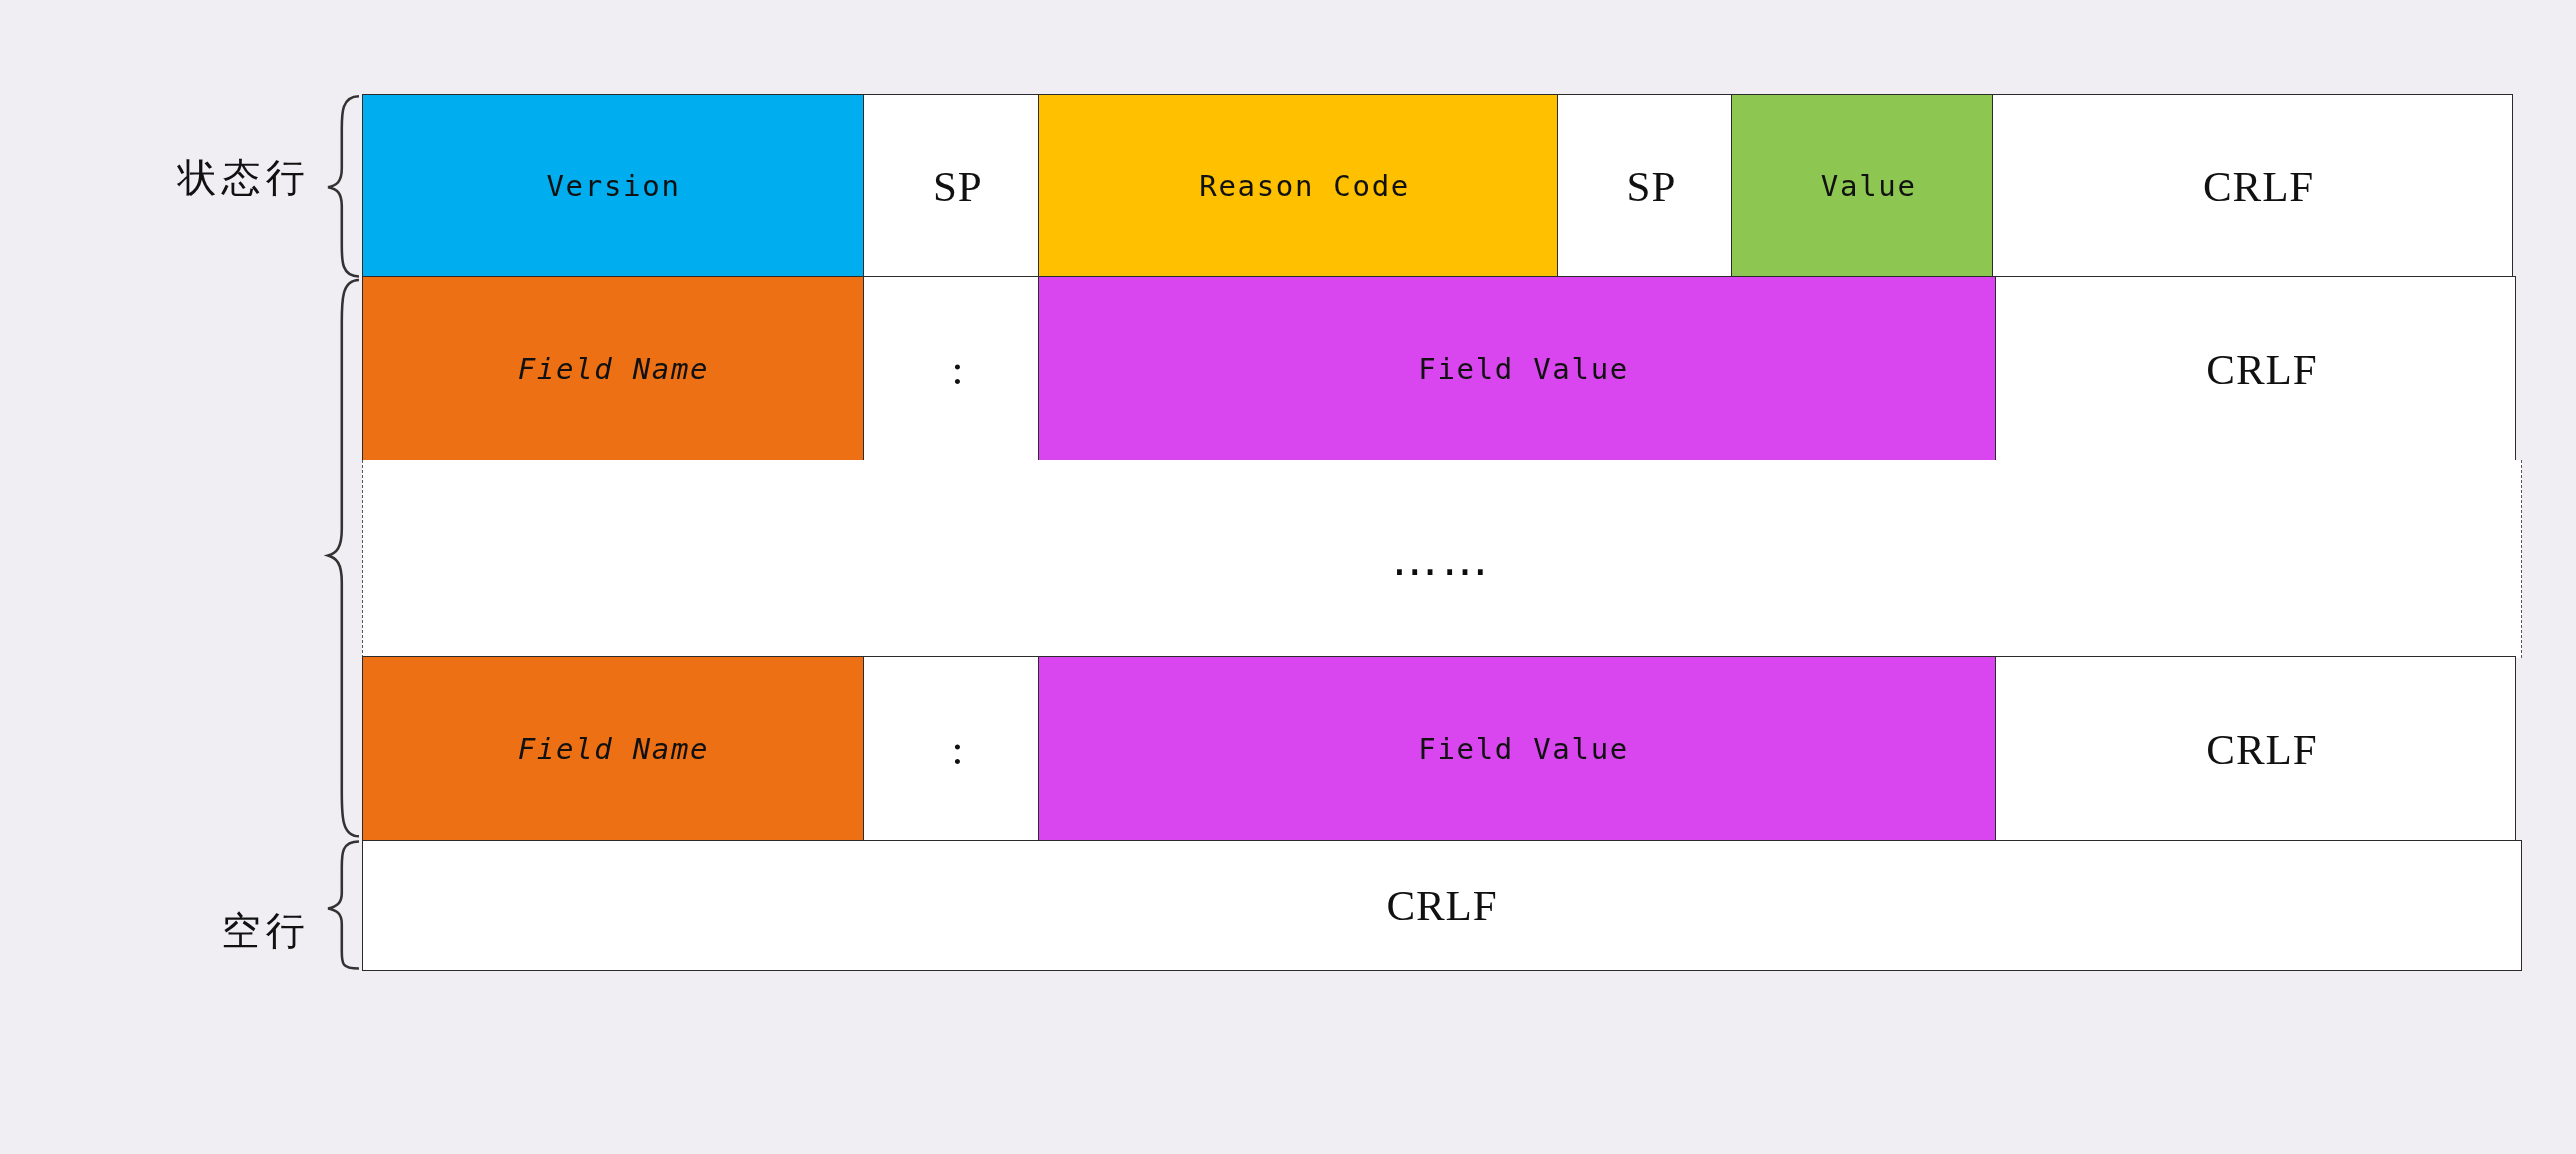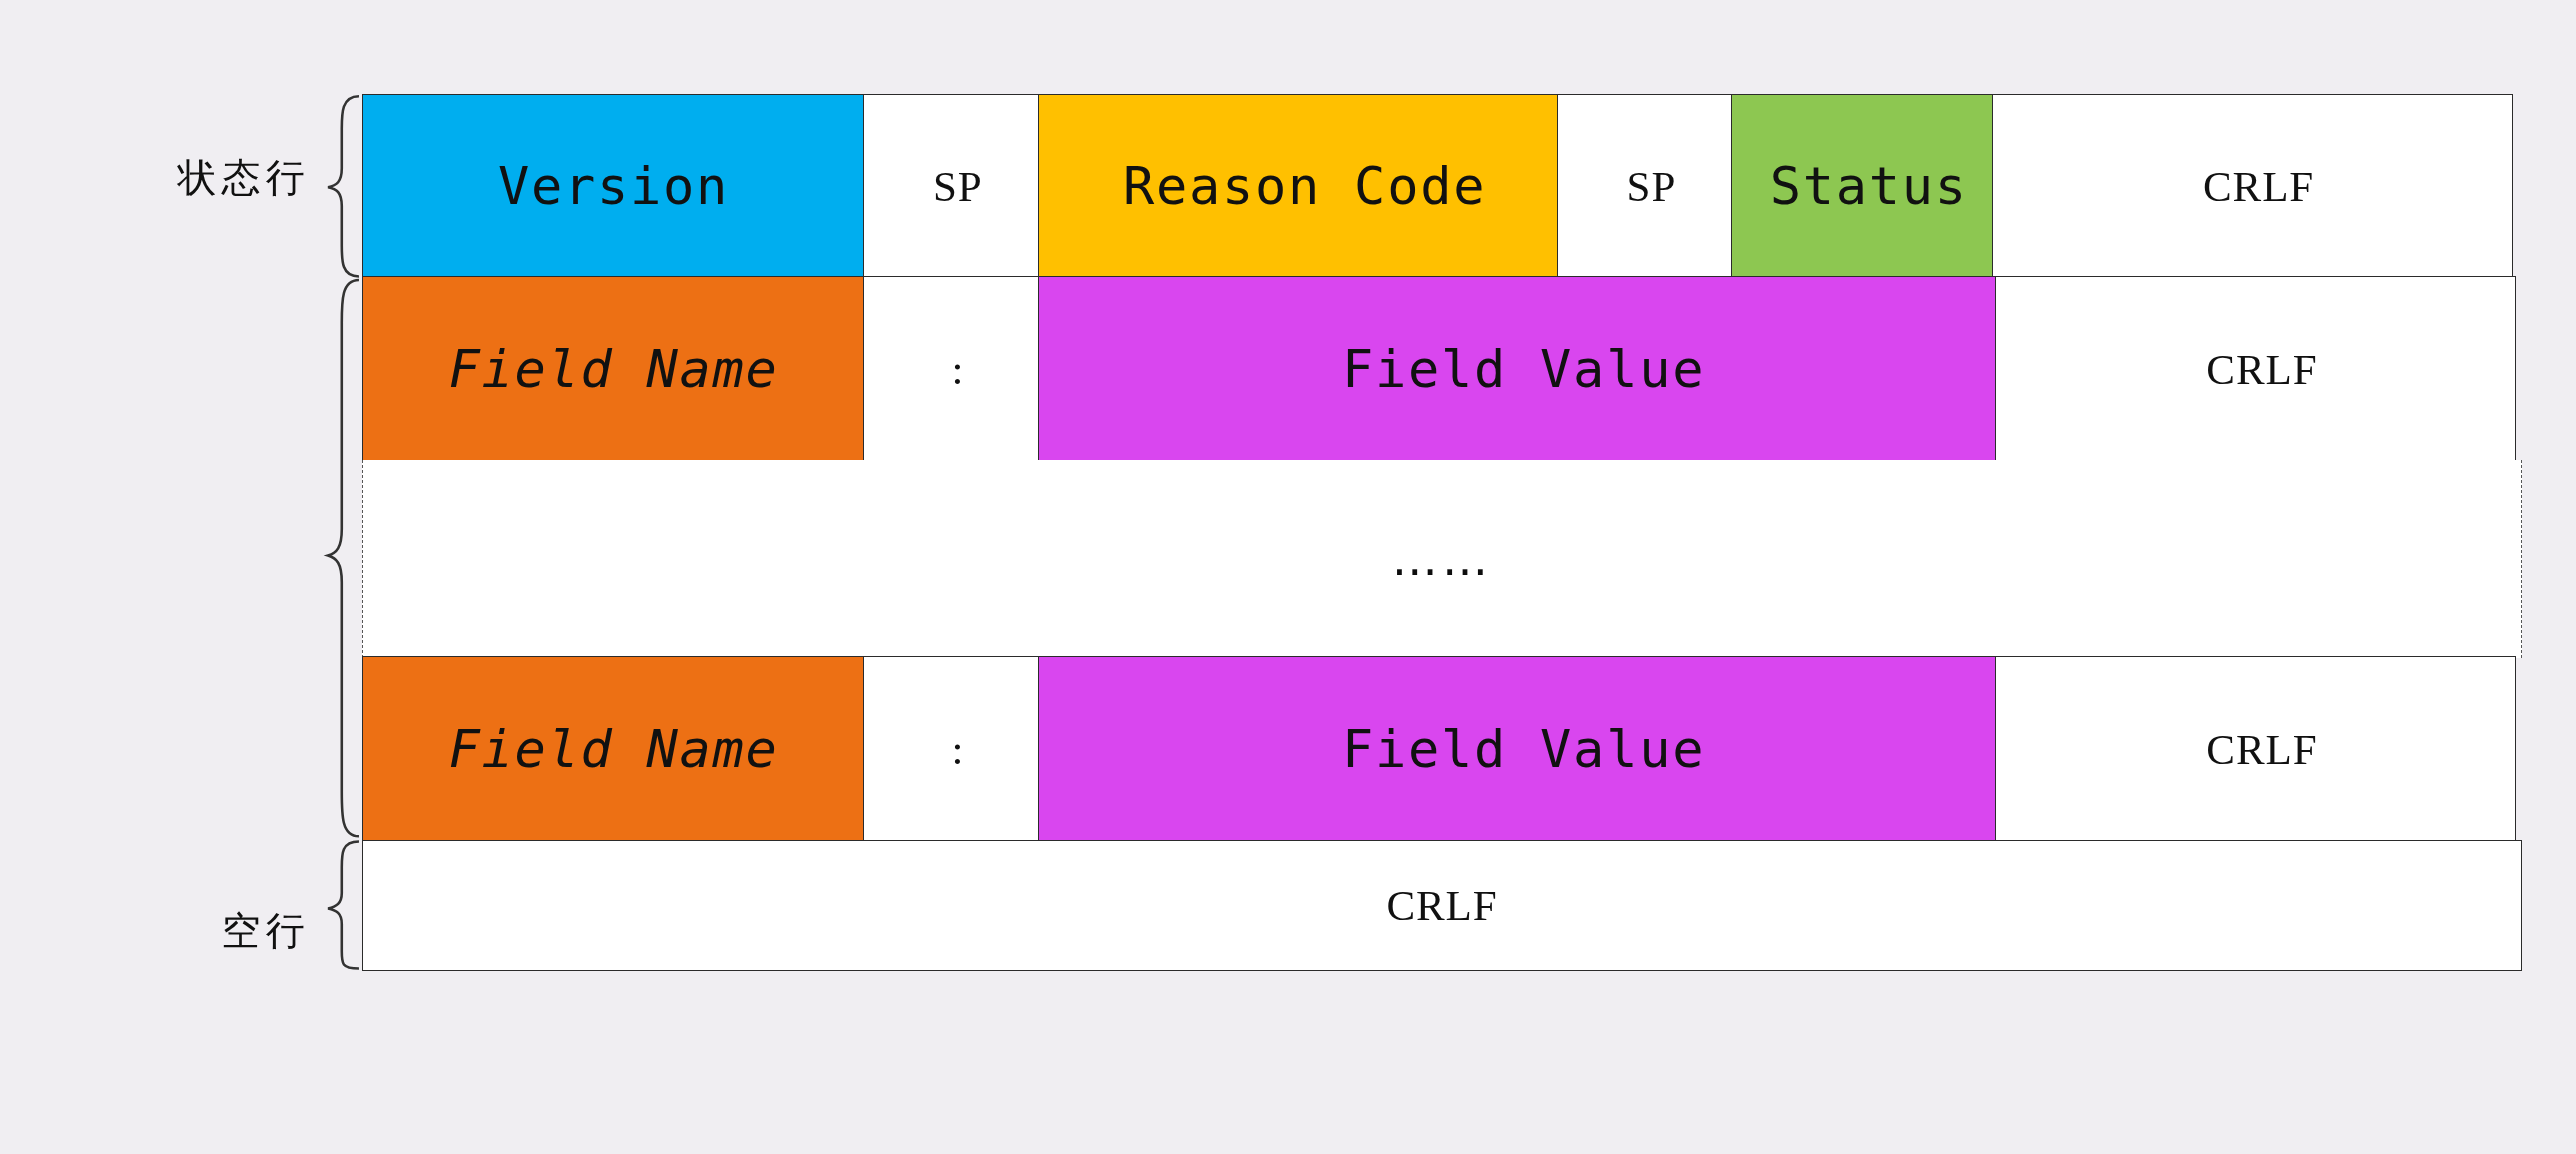--- a/index.html
+++ b/index.html
@@ -65,21 +65,21 @@
     display: flex;
     align-items: center;
     justify-content: center;
     background: #ffffff;
     color: #111111;
     overflow: hidden;
   }
 
   .cell.mono {
     font-family: "DejaVu Sans Mono", "Liberation Mono", monospace;
-    font-size: 52px;
+    font-size: 29px;
     letter-spacing: 1.7px;
   }
   .cell.serif {
     font-family: "Liberation Serif", "DejaVu Serif", serif;
     font-size: 43px;
     letter-spacing: 0.9px;
   }
 
   
   .row-status { height: 184px; }
@@ -170,21 +170,21 @@
              C 398,1122 398,1128 418,1128"></path>
   </svg>
 
   <div id="packet-table">
 
     <div class="packet-row row-status">
       <div class="cell mono w-field fill-version">Version</div>
       <div class="cell serif w-sep fill-white">SP</div>
       <div class="cell mono w-value fill-statuscode">Reason Code</div>
       <div class="cell serif w-sp2 fill-white">SP</div>
-      <div class="cell mono w-reason fill-reason">Status</div>
+      <div class="cell mono w-reason fill-reason">Value</div>
       <div class="cell serif w-crlf fill-white">CRLF</div>
     </div>
 
     <div class="packet-row row-header">
       <div class="cell mono w-hname fill-fieldname">Field Name</div>
       <div class="cell serif w-hcolon fill-white">:</div>
       <div class="cell mono w-hvalue fill-fieldvalue">Field Value</div>
       <div class="cell serif w-hcrlf fill-white">CRLF</div>
     </div>
 

